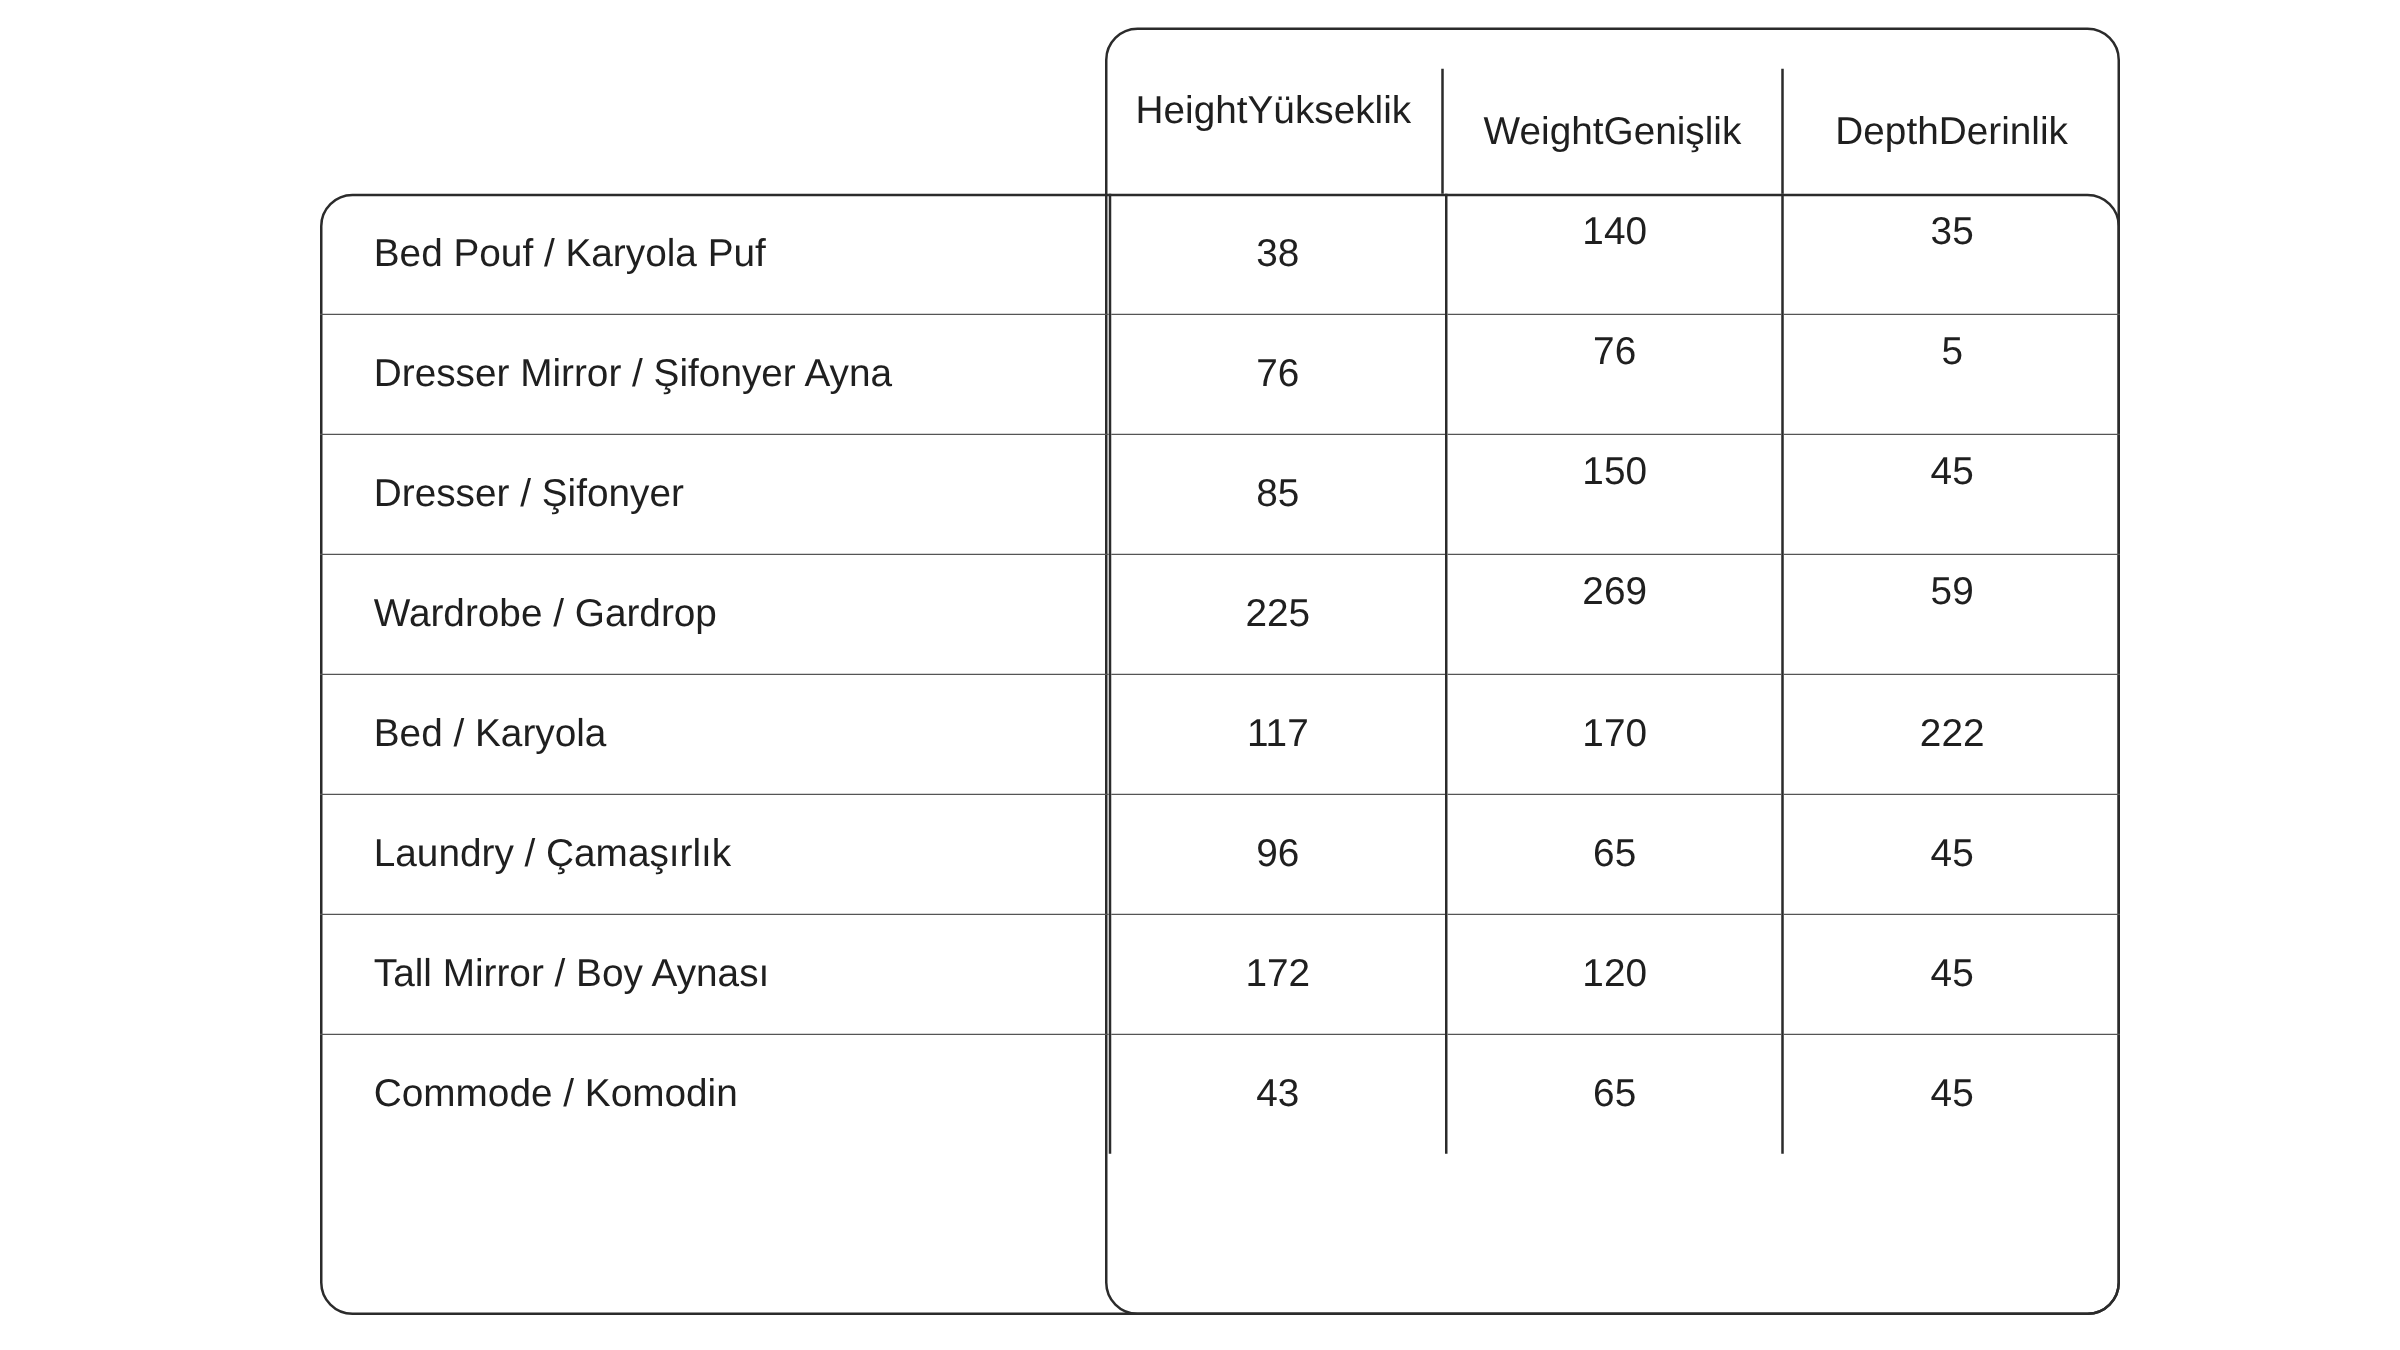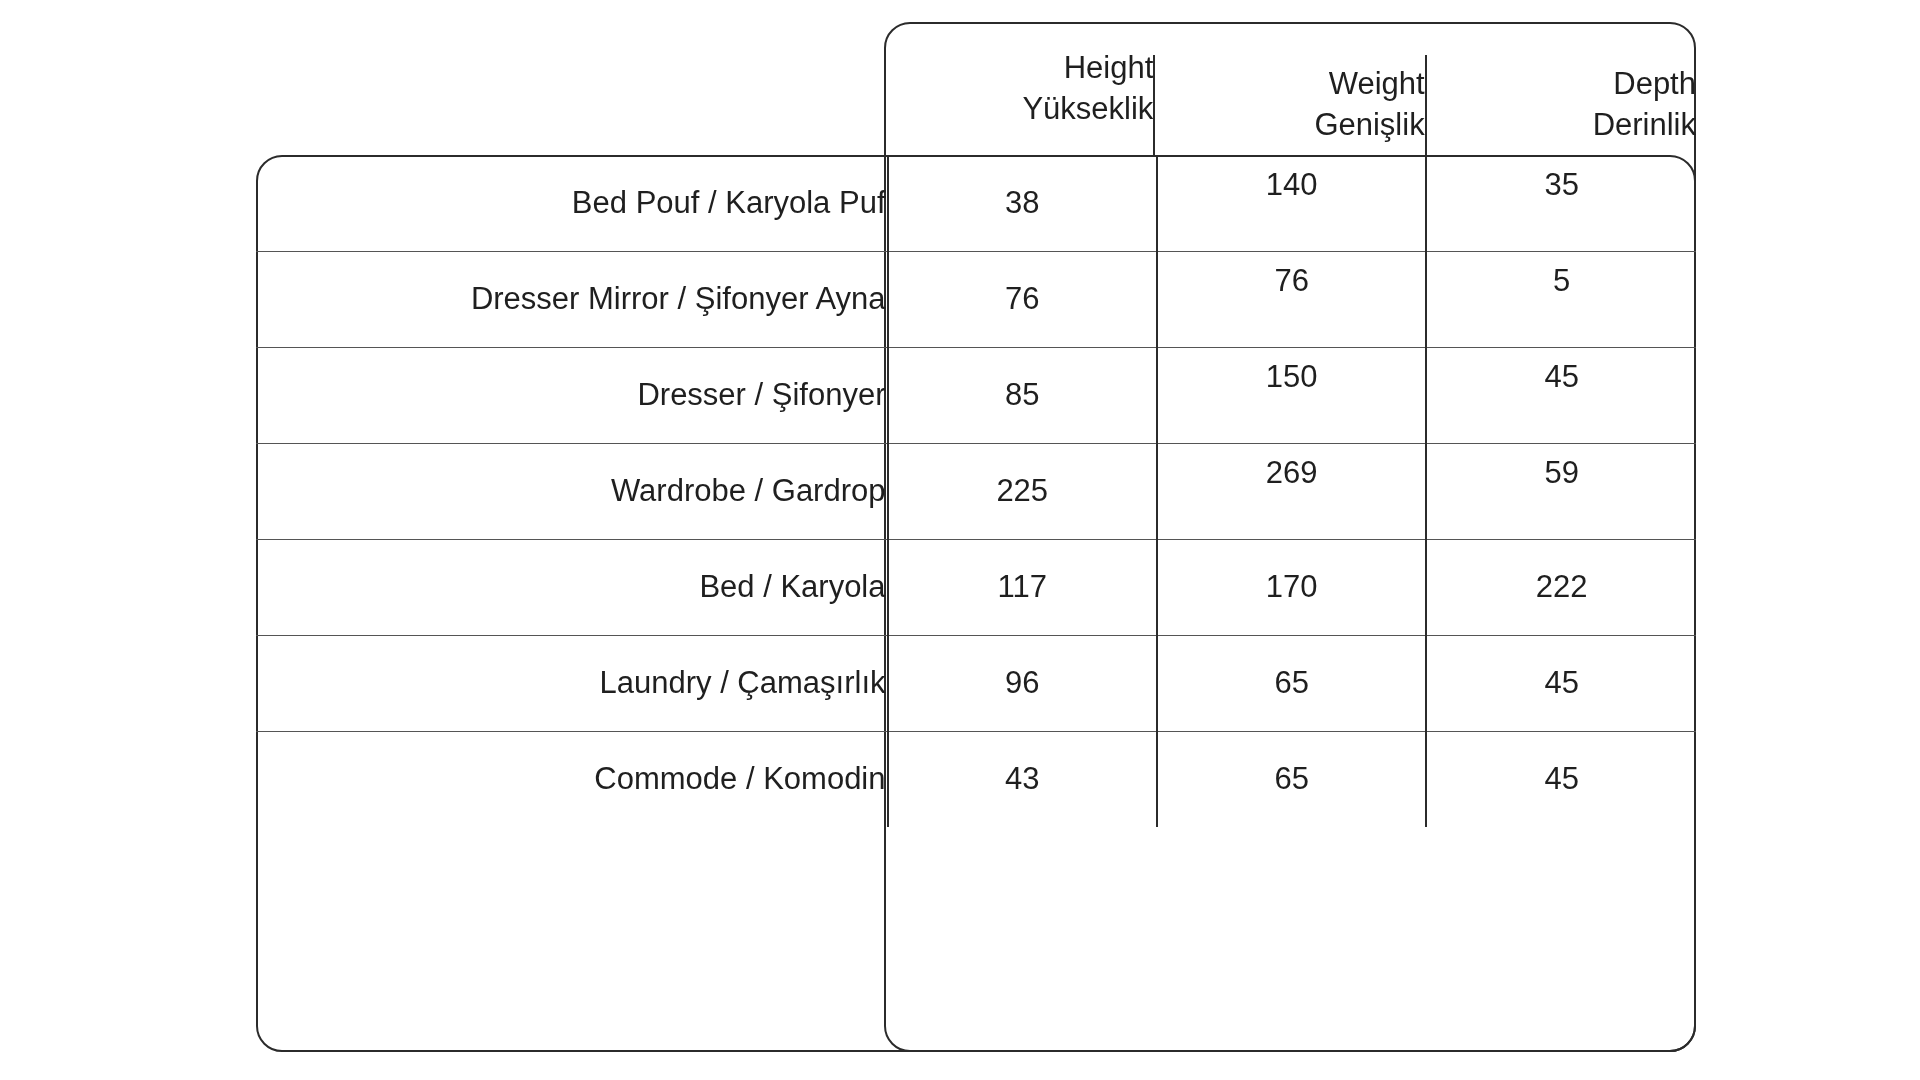--- a/index.html
+++ b/index.html
@@ -51,22 +51,22 @@
     left: 884px;
     top: 22px;
     width: 812px;
     height: 133px;
     display: flex;
     box-sizing: border-box;
   }
   .header-cell {
     flex: 1 1 0;
     display: flex;
-    flex-direction: column;
-    align-items: flex-end;
+    flex-direction: row;
+    align-items: center;
     justify-content: center;
     font-size: 31px;
     line-height: 1.32;
     color: #1f1f1f;
     box-sizing: border-box;
   }
   .header-cell + .header-cell { border-left: 2px solid #2b2b2b; margin-top: 33px; }
 
   
   .body-table {
@@ -83,21 +83,21 @@
     box-sizing: border-box;
     font-size: 31px;
     color: #1f1f1f;
     vertical-align: middle;
   }
   .body-table tr:first-child td { border-top: none; }
 
   .label-cell {
     width: 628px;
     padding-left: 43px;
-    text-align: right;
+    text-align: left;
     border-right: 2px solid #2b2b2b;
     margin-left: 27px;
   }
   .num-cell {
     width: 268px;
     text-align: center;
   }
   .num-cell.sep { border-right: 2px solid #2b2b2b; }
 
   
@@ -159,20 +159,26 @@
         <td class="num-cell sep"><span>170</span></td>
         <td class="num-cell"><span>222</span></td>
       </tr>
       <tr>
         <td class="label-cell">Laundry / Çamaşırlık</td>
         <td class="num-cell sep"><span>96</span></td>
         <td class="num-cell sep"><span>65</span></td>
         <td class="num-cell"><span>45</span></td>
       </tr>
       <tr>
+        <td class="label-cell">Tall Mirror / Boy Aynası</td>
+        <td class="num-cell sep"><span>172</span></td>
+        <td class="num-cell sep"><span>120</span></td>
+        <td class="num-cell"><span>45</span></td>
+      </tr>
+      <tr>
         <td class="label-cell">Commode / Komodin</td>
         <td class="num-cell sep"><span>43</span></td>
         <td class="num-cell sep"><span>65</span></td>
         <td class="num-cell"><span>45</span></td>
       </tr>
     </tbody>
   </table>
 
 </div>
 

